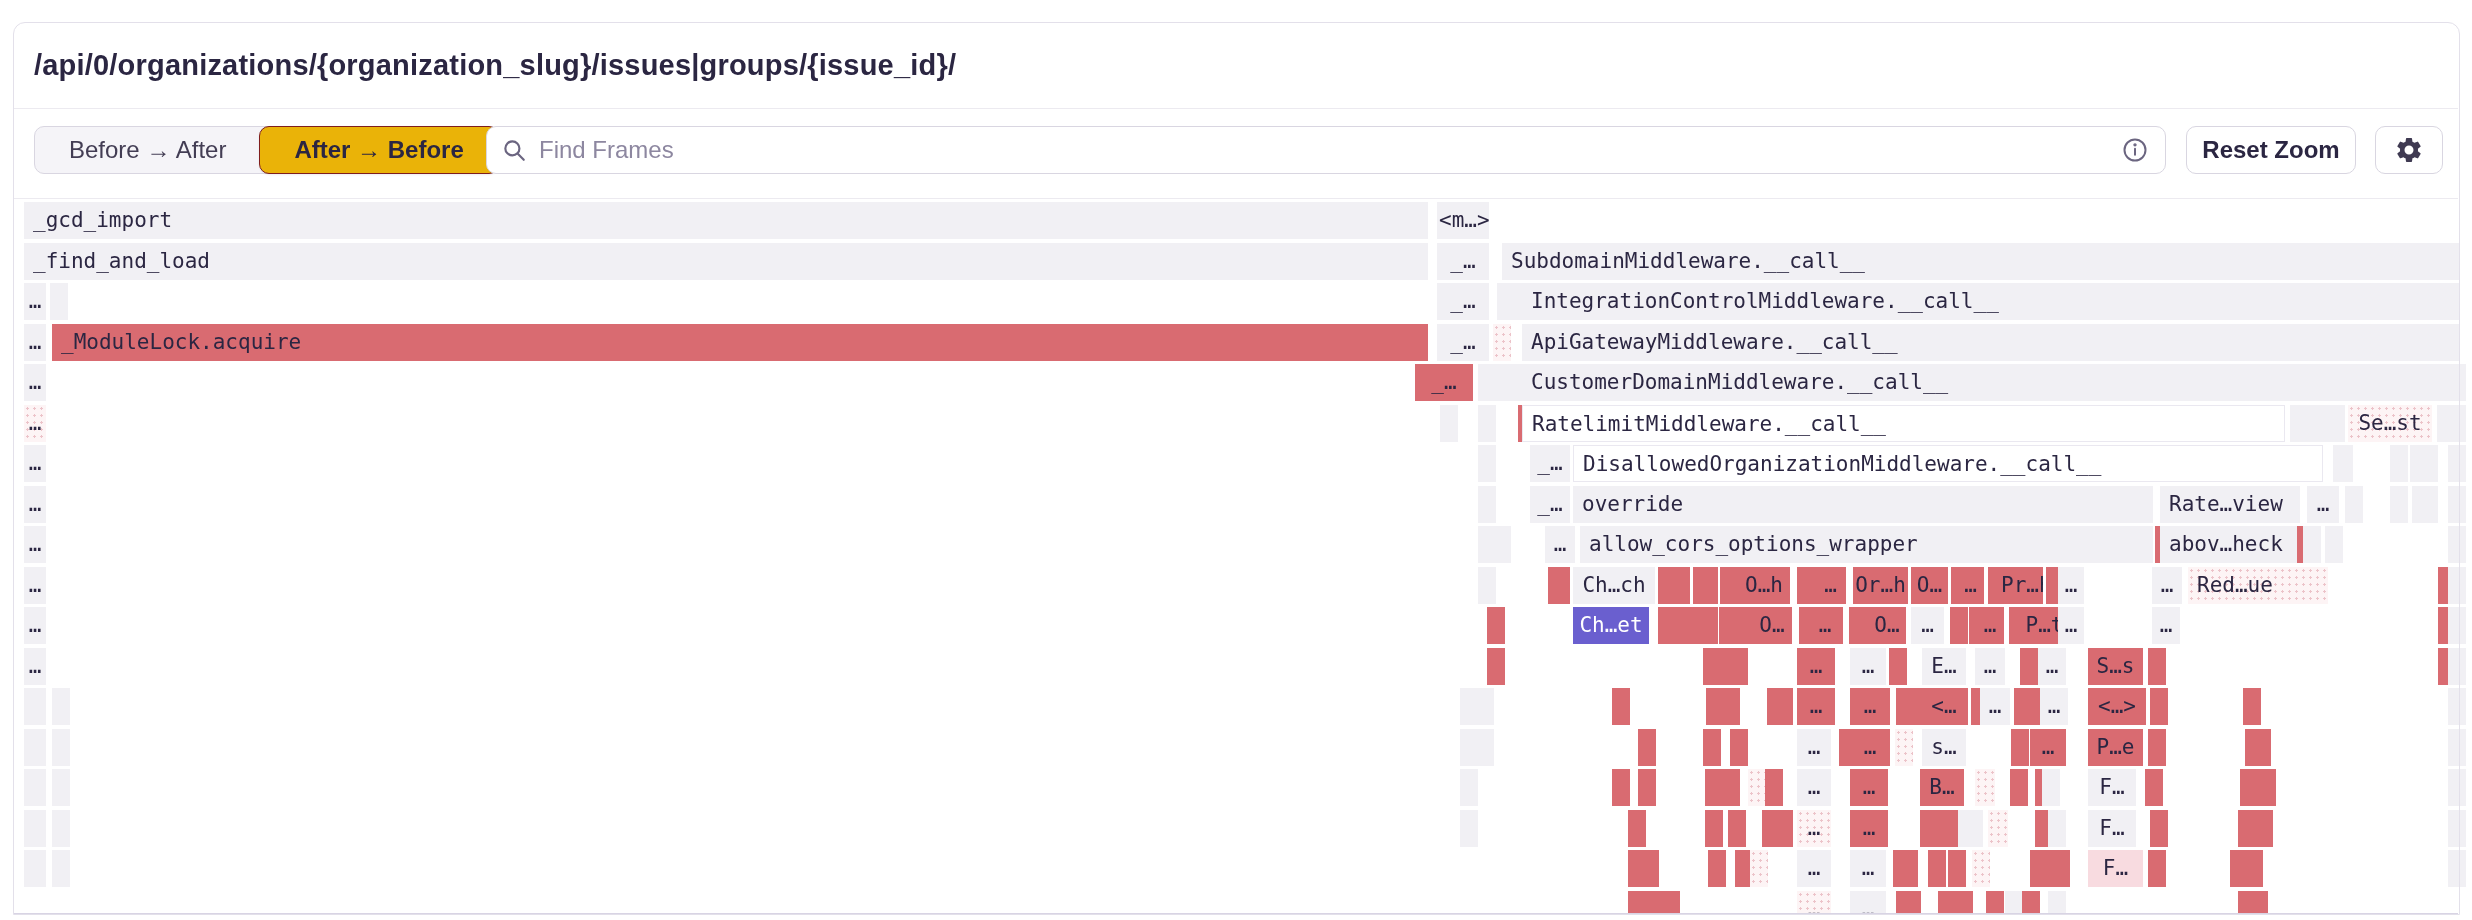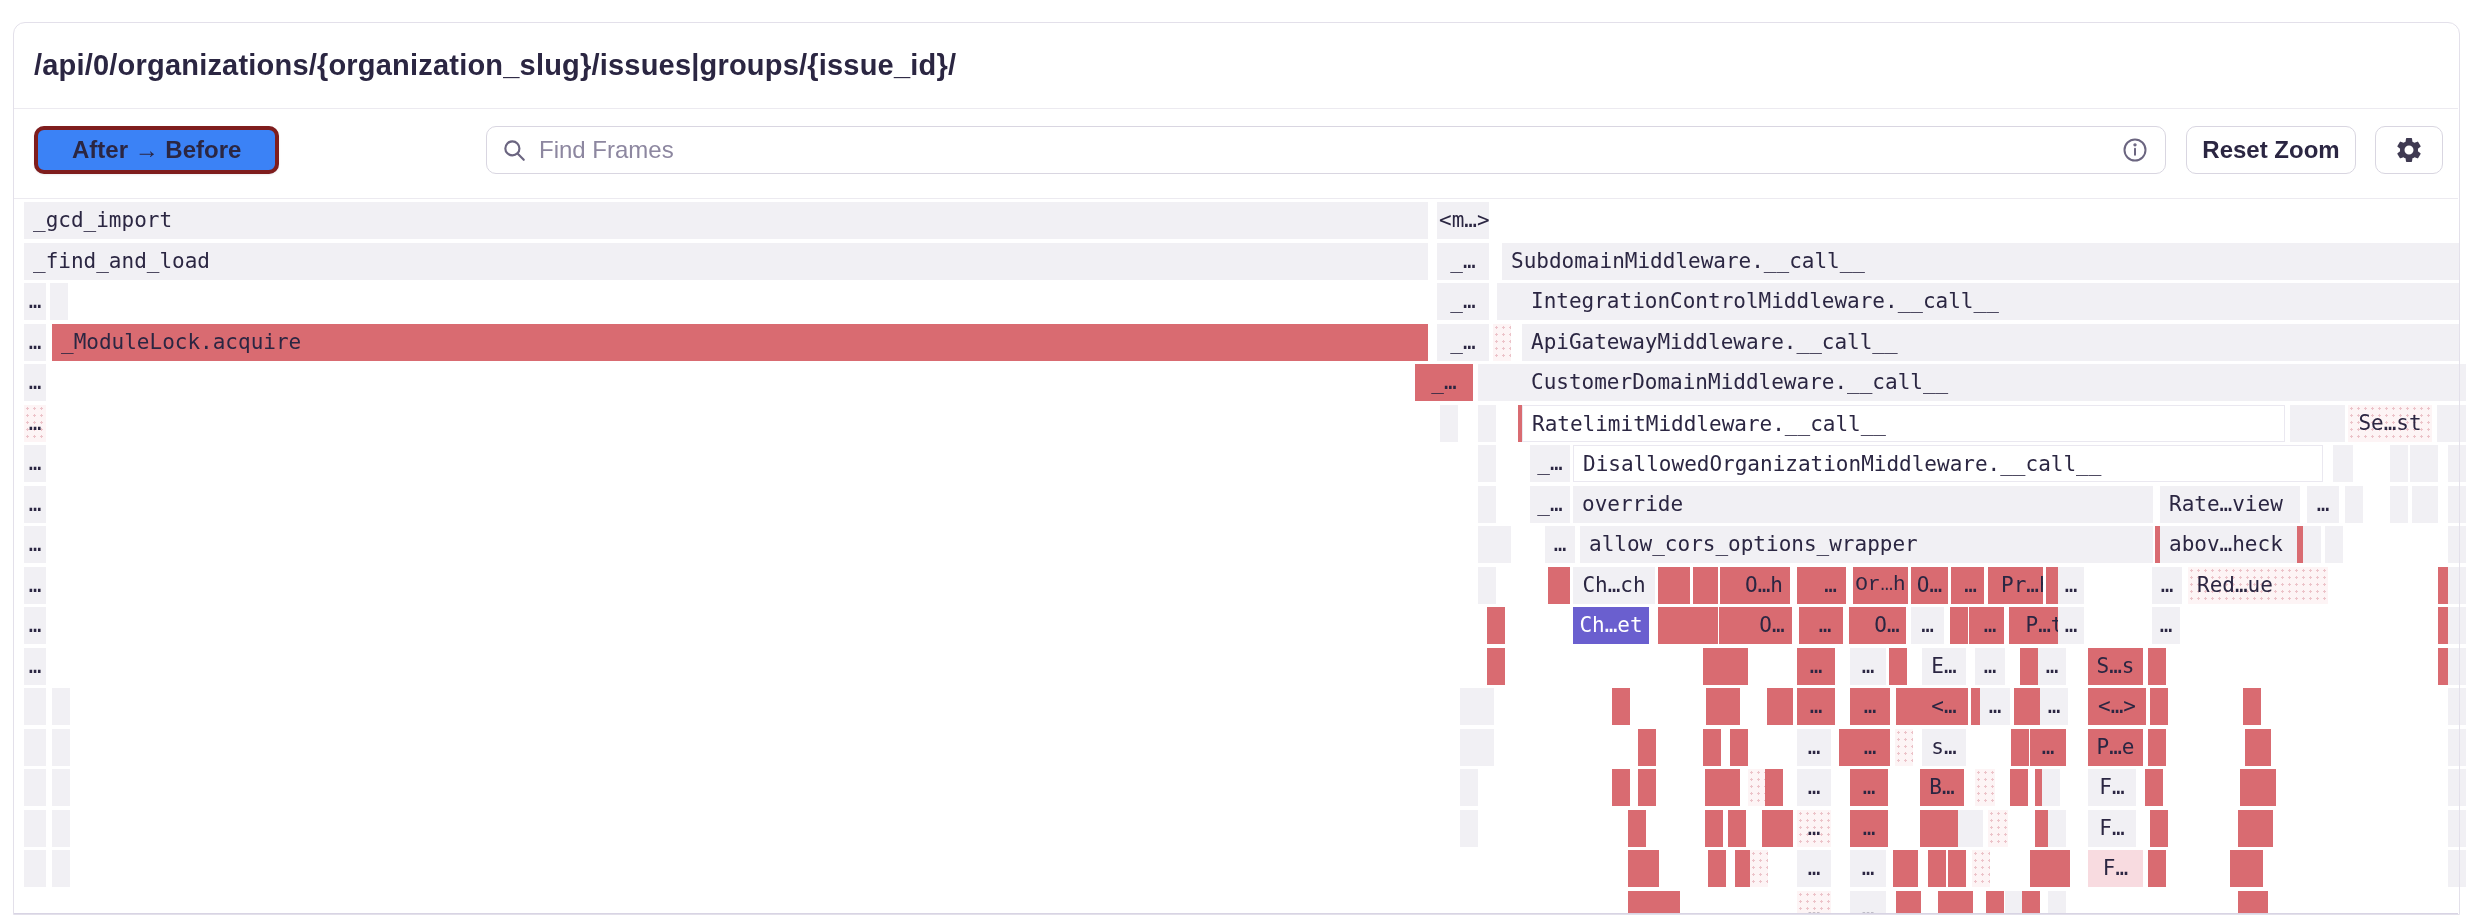--- a/index.html
+++ b/index.html
@@ -23,21 +23,21 @@
   .chev-btn{width:48px;height:46px;display:flex;align-items:center;justify-content:center;
             background:#fff;border:none;cursor:pointer;padding:0;}
   .chev-btn+.chev-btn{border-left:1px solid #d9d6e1;}
 
   
   .toolbar{left:14px;top:109px;width:2444px;height:89px;}
   .seg{left:20px;top:17px;height:48px;display:flex;align-items:stretch;
        border:1px solid #d9d6e1;border-radius:10px;background:#f5f4f8;box-sizing:border-box;}
   .seg-item{display:flex;align-items:center;justify-content:center;padding:0 34px;
             font-size:24px;color:#433d54;cursor:pointer;white-space:nowrap;}
-  .seg-item.sel{background:#3b82f6;border:4px solid #7f1d1d;border-radius:10px;font-weight:700;
+  .seg-item.sel{background:#eab308;border:1px solid #7f1d1d;border-radius:10px;font-weight:700;
                 color:#2b2642;margin:-1px;box-shadow:0 1px 2px rgba(40,30,70,.08);}
   .search{left:472px;top:17px;width:1680px;height:48px;border:1px solid #d9d6e1;border-radius:10px;
           background:#fff;display:flex;align-items:center;box-sizing:border-box;padding:0 16px 0 14px;}
   .search input{flex:1;border:none;outline:none;font-size:24px;color:#2b2642;background:transparent;
                 font-family:"Liberation Sans",sans-serif;margin-left:10px;}
   .search input::placeholder{color:#8d87a0;}
   .btn{position:absolute;top:17px;height:48px;border:1px solid #d9d6e1;border-radius:10px;background:#fff;
        display:flex;align-items:center;justify-content:center;cursor:pointer;box-sizing:border-box;}
   .reset{left:2172px;width:170px;font-size:24px;font-weight:700;color:#2b2642;}
   .gear{left:2361px;width:68px;}
@@ -61,20 +61,21 @@
 </head>
 <body>
 
 <div class="abs header">
   <div class="page-title">/api/0/organizations/{organization_slug}/issues|groups/{issue_id}/</div>
 </div>
 <div class="abs hline" style="top:108px"></div>
 
 <div class="abs toolbar">
   <div class="abs seg">
+    <div class="seg-item">Before → After</div>
     <div class="seg-item sel">After → Before</div>
   </div>
   <div class="abs search">
     <span>
       <svg class="icon-svg" width="26" height="26" viewBox="0 0 24 24" fill="none" stroke="#6b6580" stroke-width="2" stroke-linecap="round">
           <circle cx="10.5" cy="10.5" r="6.5"></circle>
           <path d="M15.5 15.5L21 21"></path>
         </svg>
     </span>
     <input type="text" value="" placeholder="Find Frames" style="">
@@ -185,21 +186,21 @@
       <div class="cell c-r" style="left: 1658px; width: 11px;"></div>
       <div class="cell c-r" style="left: 1672px; width: 11px;"></div>
       <div class="cell c-r" style="left: 1693px; width: 3px;"></div>
       <div class="cell c-r" style="left: 1700px; width: 12px;"></div>
       <div class="cell c-r" style="left: 1720px; width: 3px;"></div>
       <div class="cell c-r" style="left: 1726px; width: 3px;"></div>
       <div class="cell c-r ctr" style="left: 1738px; width: 52px;">O…h</div>
       <div class="cell c-r" style="left: 1797px; width: 5px;"></div>
       <div class="cell c-r" style="left: 1806px; width: 5px;"></div>
       <div class="cell c-r ctr" style="left: 1815px; width: 31px;">…</div>
-      <div class="cell c-r ctr" style="left: 1853px; width: 55px; font-family: Liberation Mono, monospace;">Or…h</div>
+      <div class="cell c-r ctr" style="left: 1853px; width: 55px;">Or…h</div>
       <div class="cell c-r ctr" style="left: 1911px; width: 37px;">O…</div>
       <div class="cell c-r" style="left: 1951px; width: 3px;"></div>
       <div class="cell c-r ctr" style="left: 1957px; width: 27px;">…</div>
       <div class="cell c-r" style="left: 1988px; width: 3px;"></div>
       <div class="cell c-r" style="left: 1993px; width: 3px;"></div>
       <div class="cell c-r ctr" style="left: 1999px; width: 44px;">Pr…h</div>
       <div class="cell c-r" style="left: 2046px; width: 4px;"></div>
       <div class="cell c-g ctr" style="left: 2058px; width: 26px;">…</div>
       <div class="cell c-g ctr" style="left: 2152px; width: 30px;">…</div>
       <div class="cell c-p" style="left: 2188px; width: 140px;">Red…ue</div>

